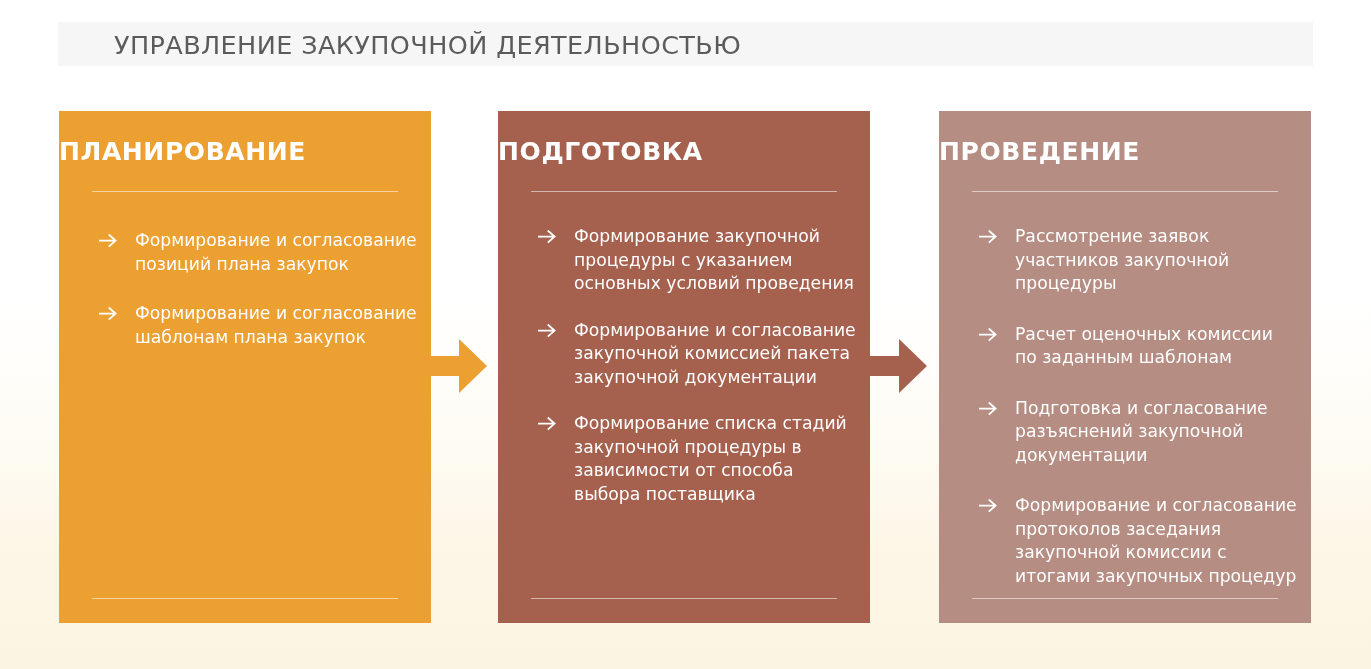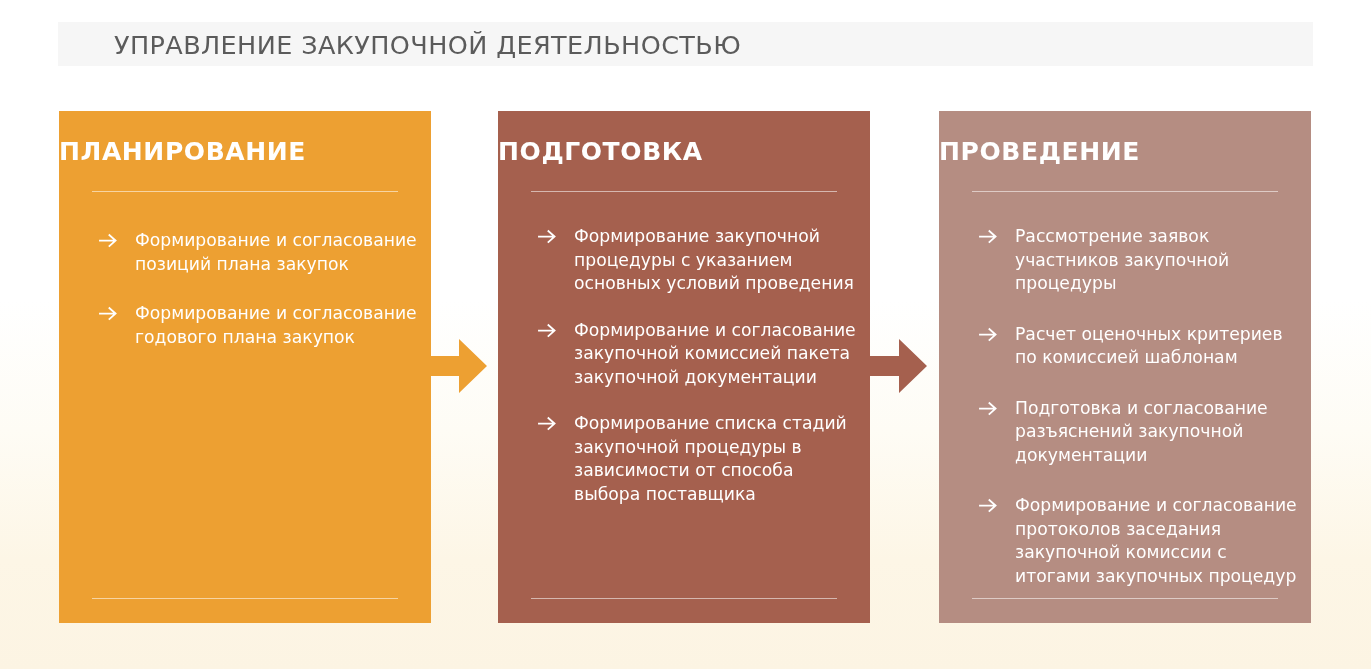--- a/index.html
+++ b/index.html
@@ -154,21 +154,21 @@
             </svg>
         </span>
         <span>Формирование и согласование позиций плана закупок</span>
       </div>
       <div class="bullet">
         <span class="bullet-arrow">
           <svg width="20" height="18" viewBox="0 0 20 18">
               <path d="M1 9.6 h13 M10.5 4.2 L16.5 9.6 L10.5 15" fill="none" stroke="currentColor" stroke-width="1.9" stroke-linecap="square"></path>
             </svg>
         </span>
-        <span>Формирование и согласование годового плана закупок</span>
+        <span>Формирование и согласование шаблонам плана закупок</span>
       </div>
     </div>
   </div>
 
   <div class="connector" id="connector-0">
     <svg width="58" height="58" viewBox="0 0 58 58">
       <path d="M0 19 H30 V2 L58 29 L30 56 V39 H0 Z" fill="currentColor"></path>
     </svg>
   </div>
 
@@ -222,21 +222,21 @@
             </svg>
         </span>
         <span>Рассмотрение заявок участников закупочной процедуры</span>
       </div>
       <div class="bullet">
         <span class="bullet-arrow">
           <svg width="20" height="18" viewBox="0 0 20 18">
               <path d="M1 9.6 h13 M10.5 4.2 L16.5 9.6 L10.5 15" fill="none" stroke="currentColor" stroke-width="1.9" stroke-linecap="square"></path>
             </svg>
         </span>
-        <span>Расчет оценочных критериев по комиссией шаблонам</span>
+        <span>Расчет оценочных комиссии по заданным шаблонам</span>
       </div>
       <div class="bullet">
         <span class="bullet-arrow">
           <svg width="20" height="18" viewBox="0 0 20 18">
               <path d="M1 9.6 h13 M10.5 4.2 L16.5 9.6 L10.5 15" fill="none" stroke="currentColor" stroke-width="1.9" stroke-linecap="square"></path>
             </svg>
         </span>
         <span>Подготовка и согласование разъяснений закупочной документации</span>
       </div>
       <div class="bullet">

